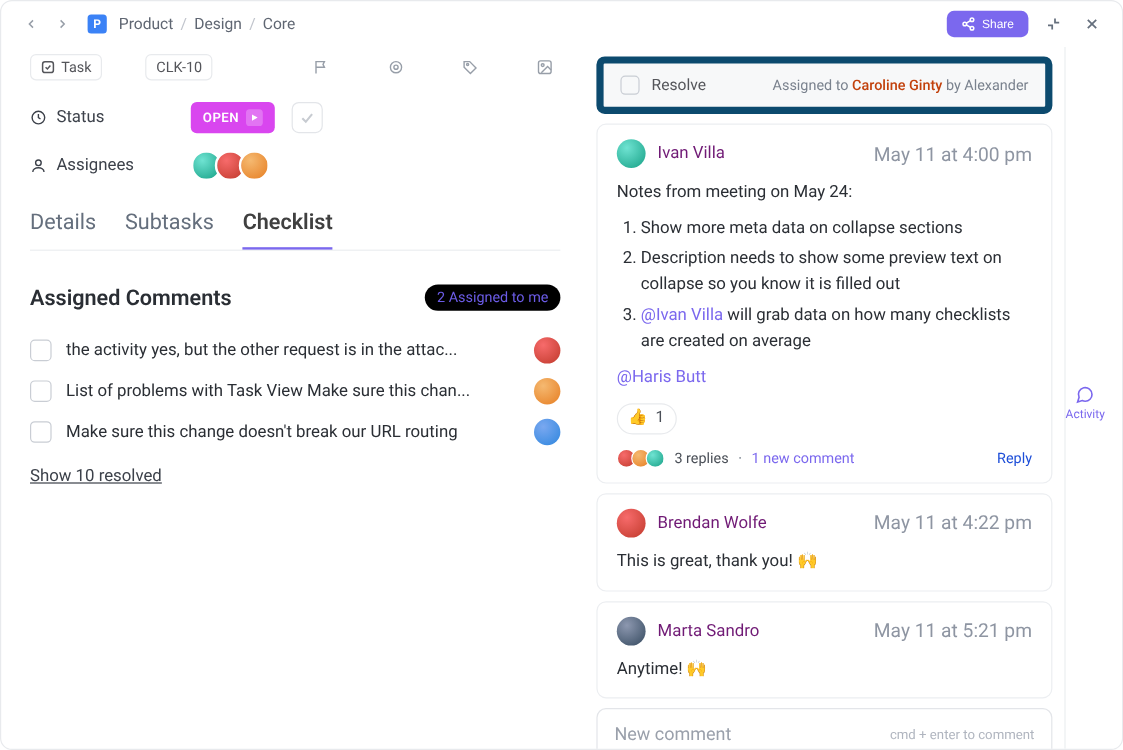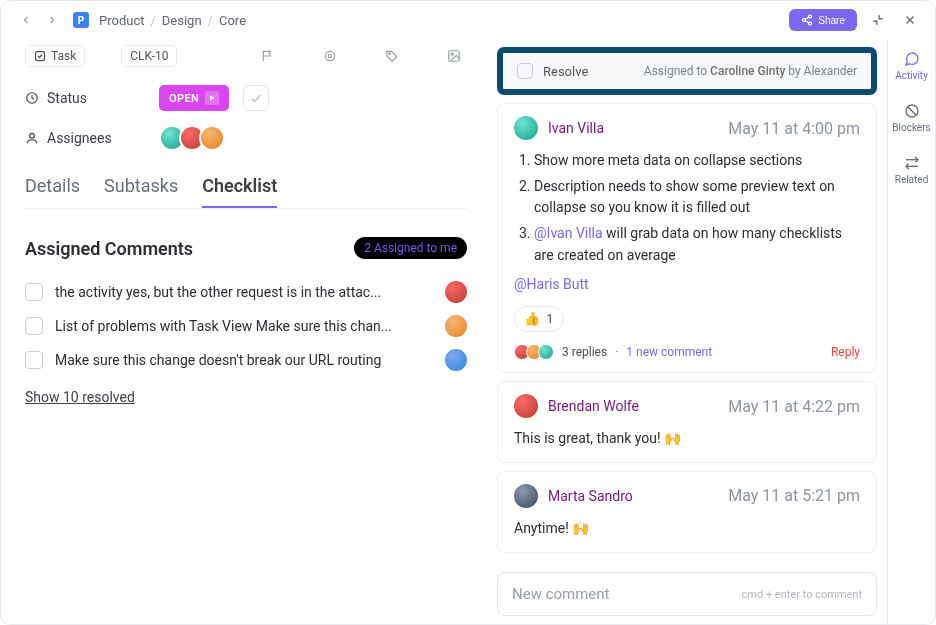--- a/index.html
+++ b/index.html
@@ -12,21 +12,21 @@
   .breadcrumb { display: flex; align-items: center; gap: 6px; color: #5f6672; font-size: 13px; }
   .breadcrumb span.sep { color: #c0c4cc; }
   .spacer { flex: 1; }
   .share-btn { background: #7b68ee; color: #fff; border: none; border-radius: 6px; padding: 5px 12px; font-size: 10px; font-weight: 500; display: flex; align-items: center; gap: 5px; cursor: pointer; }
   .topbar-icon { width: 22px; height: 22px; display: flex; align-items: center; justify-content: center; color: #656f7d; cursor: pointer; margin-left: 6px; }
   
   .columns { display: flex; flex: 1; overflow: hidden; }
   .left { flex: 1; padding: 4px 24px 16px 24px; overflow-y: auto; }
   .right-wrap { display: flex; }
   .right { width: 396px; padding: 8px 10px 8px 6px; display: flex; flex-direction: column; gap: 8px; }
-  .rail { width: 48px; border-left: 1px solid #eceef1; display: flex; flex-direction: column; align-items: center; padding-top: 8px; gap: 14px; }
+  .rail { width: 48px; border-left: 1px solid #eceef1; display: flex; flex-direction: row; align-items: center; padding-top: 8px; gap: 14px; }
   .rail-item { display: flex; flex-direction: column; align-items: center; gap: 3px; color: #656f7d; font-size: 10px; cursor: pointer; padding: 4px 0; width: 100%; }
   .rail-item.active { color: #7b68ee; }
   
   .task-header { display: flex; align-items: center; gap: 6px; margin-bottom: 16px; justify-content: space-between; }
   .pill { display: inline-flex; align-items: center; gap: 5px; border: 1px solid #e8eaed; border-radius: 5px; padding: 3px 8px; font-size: 12px; color: #54555a; }
   .icon-pill { width: 26px; height: 26px; display:flex; align-items:center; justify-content:center; border-radius:5px; color:#979ea8; cursor:pointer;}
   h1.title { font-size: 30px; font-weight: 700; color: #1b1f25; margin-bottom: 18px; }
   .meta-row { display: flex; align-items: center; gap: 14px; margin-bottom: 14px; color: #3c414a; font-size: 14px; }
   .meta-label { display: flex; align-items: center; gap: 8px; width: 120px; color: #3c414a;}
   .status-chip { background: #d946ef; color: #fff; font-size: 11px; font-weight: 600; letter-spacing: .4px; border-radius: 5px; padding: 6px 10px; display:flex; align-items:center; gap:6px;}
@@ -50,34 +50,34 @@
   .badge { background: #000000; color: #6c5ce7; font-size: 12px; padding: 4px 10px; border-radius: 12px; }
   .cmt-row { display: flex; align-items: center; gap: 12px; padding: 6px 0; }
   .checkbox { width: 18px; height: 18px; border: 1.5px solid #c9cdd4; border-radius: 4px; flex-shrink: 0; cursor: pointer; }
   .cmt-text { flex: 1; white-space: nowrap; overflow: hidden; text-overflow: ellipsis; color: #2a2e34; font-size: 14px; }
   .cmt-text .mention { color: #7b68ee; }
   .show-link { text-decoration: underline; color: #3c414a; font-size: 14px; margin-top: 12px; display: inline-block; cursor: pointer; }
   .sm-av { width: 22px; height: 22px; border-radius: 50%; flex-shrink:0;}
   
   .resolve-bar { background: #f7f8f9; border: 6px solid #0c4a6e; border-radius: 7px; padding: 10px 14px; display: flex; align-items: center; gap: 10px; font-size: 13px; color: #54555a;}
   .resolve-bar .right-meta { margin-left: auto; font-size: 12px; color: #7a828e;}
-  .resolve-bar .right-meta .who { color: #737373; font-weight:500;}
+  .resolve-bar .right-meta .who { color: #c2410c; font-weight:500;}
   .card { background: #fff; border: 1px solid #eceef1; border-radius: 8px; padding: 12px 16px 12px 16px; font-size: 14px; }
   .card-head { display:flex; align-items:center; gap:10px; margin-bottom:10px;}
   .card-head .name { font-weight:400; color:#701a75;}
   .card-head .ts { margin-left:auto; font-size:16px; color:#8e95a2;}
   .card-body { color:#2a2e34; line-height:1.55;}
   .card-body ol { padding-left: 20px; margin: 8px 0 8px 0;}
   .card-body li { margin: 4px 0; }
   .mention { color:#7b68ee; }
   .react-chip { display:inline-flex; align-items:center; gap:6px; border:1px solid #e8eaed; border-radius:14px; padding:2px 9px; font-size:13px; color:#4a4f57; margin-top:10px; cursor:pointer;}
   .thread-meta { display:flex; align-items:center; gap:8px; margin-top:12px; font-size:12px; color:#7a828e;}
   .thread-meta .replies { color:#4a4f57;}
   .thread-meta .newc { color:#7b68ee;}
-  .thread-meta .reply-link { margin-left:auto; color:#ef4444; cursor:pointer;}
+  .thread-meta .reply-link { margin-left:auto; color:#1d4ed8; cursor:pointer;}
   .thread-avs { display:flex;}
   .thread-avs .tav { width:16px; height:16px; border-radius:50%; margin-left:-4px; border:1.5px solid #fff;}
   .thread-avs .tav:first-child{margin-left:0;}
   .new-comment { margin-top:auto; border:1px solid #e3e5e9; border-radius:8px; padding:12px 14px; display:flex; align-items:center; color:#9aa0ab; font-size:15px;}
   .new-comment .hint { margin-left:auto; font-size:11px; color:#b0b5bf;}
   svg { display:block; }
 </style>
 </head>
 <body>
 
@@ -245,20 +245,21 @@
           </span>
         </div>
 
         <div class="card">
           <div class="card-head">
             <div class="sm-av c-teal" style="width:24px;height:24px;"></div>
             <span class="name">Ivan Villa</span>
             <span class="ts">May 11 at 4:00 pm</span>
           </div>
           <div class="card-body">
+            <div>Notes from meeting on May 24:</div>
             <ol>
               <li>Show more meta data on collapse sections</li>
               <li>Description needs to show some preview text on collapse so you know it is filled out</li>
               <li><span class="mention">@Ivan Villa</span><span> will grab data on how many checklists are created on average</span></li>
             </ol>
             <div><span class="mention">@Haris Butt</span></div>
             <span class="react-chip">
               <span>👍</span>
               <span>1</span>
             </span>

